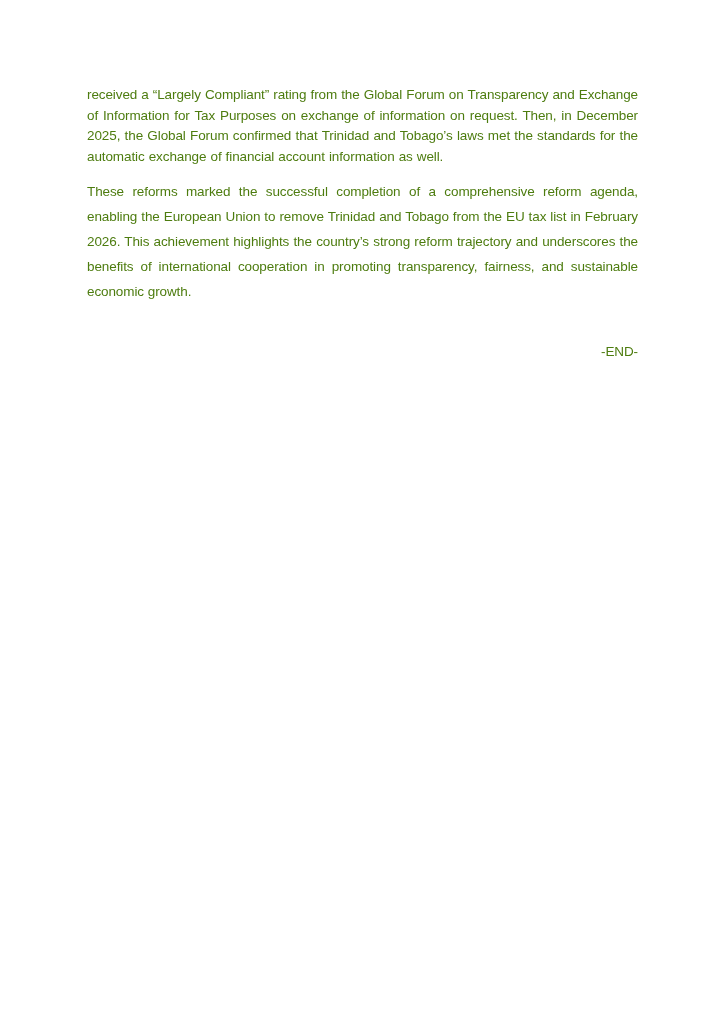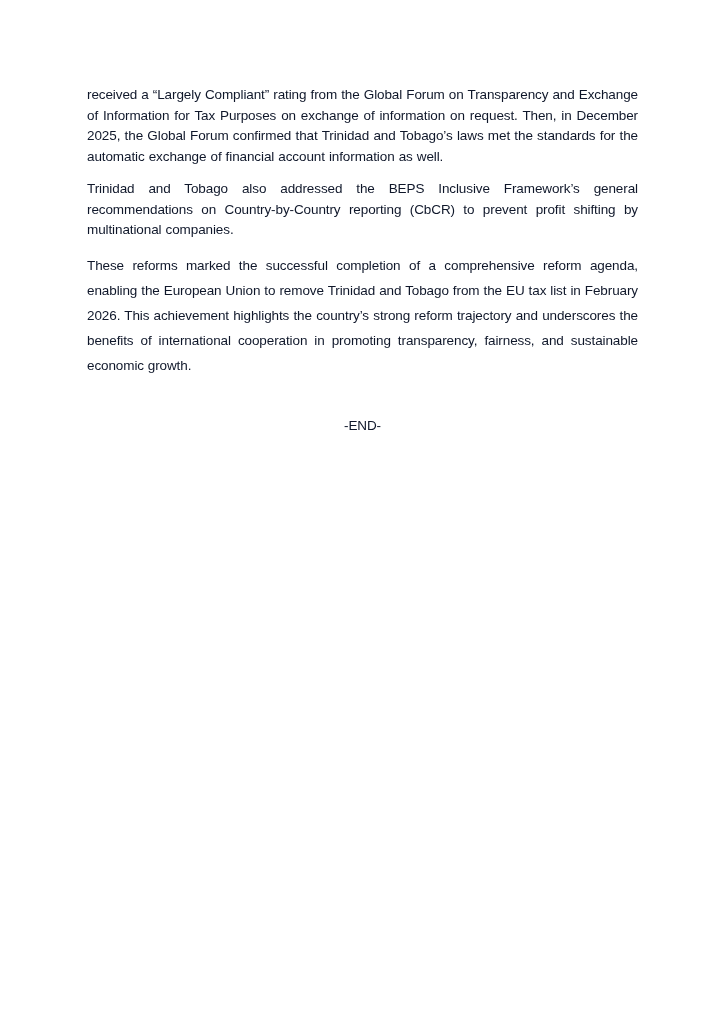--- a/index.html
+++ b/index.html
@@ -7,21 +7,21 @@
     padding: 0;
     background: #ffffff;
   }
   .page {
     position: relative;
     width: 724px;
     height: 1024px;
     background: #ffffff;
     overflow: hidden;
     font-family: "Liberation Sans", sans-serif;
-    color: #0f172a;
+    color: #4d7c0f;
   }
   .content {
     position: absolute;
     left: 87px;
     top: 85px;
     width: 551px;
   }
   .para {
     font-size: 13.5px;
     letter-spacing: -0.1px;
@@ -31,27 +31,26 @@
     word-spacing: 0.4px;
   }
   .para.tight {
     line-height: 25px;
     word-spacing: 0.1px;
   }
   .end-marker {
     margin-top: 38px;
     font-size: 13.5px;
     letter-spacing: -0.1px;
-    text-align: center;
+    text-align: right;
     line-height: 20px;
   }
 </style>
 </head>
 <body>
 
 <div class="page">
   <div class="content">
     <p class="para">received a “Largely Compliant” rating from the Global Forum on Transparency and Exchange of Information for Tax Purposes on exchange of information on request. Then, in December 2025, the Global Forum confirmed that Trinidad and Tobago’s laws met the standards for the automatic exchange of financial account information as well.</p>
-    <p class="para">Trinidad and Tobago also addressed the BEPS Inclusive Framework’s general recommendations on Country-by-Country reporting (CbCR) to prevent profit shifting by multinational companies.</p>
     <p class="para tight">These reforms marked the successful completion of a comprehensive reform agenda, enabling the European Union to remove Trinidad and Tobago from the EU tax list in February 2026. This achievement highlights the country’s strong reform trajectory and underscores the benefits of international cooperation in promoting transparency, fairness, and sustainable economic growth.</p>
     <div class="end-marker">-END-</div>
   </div>
 </div>
 
 </body></html>

